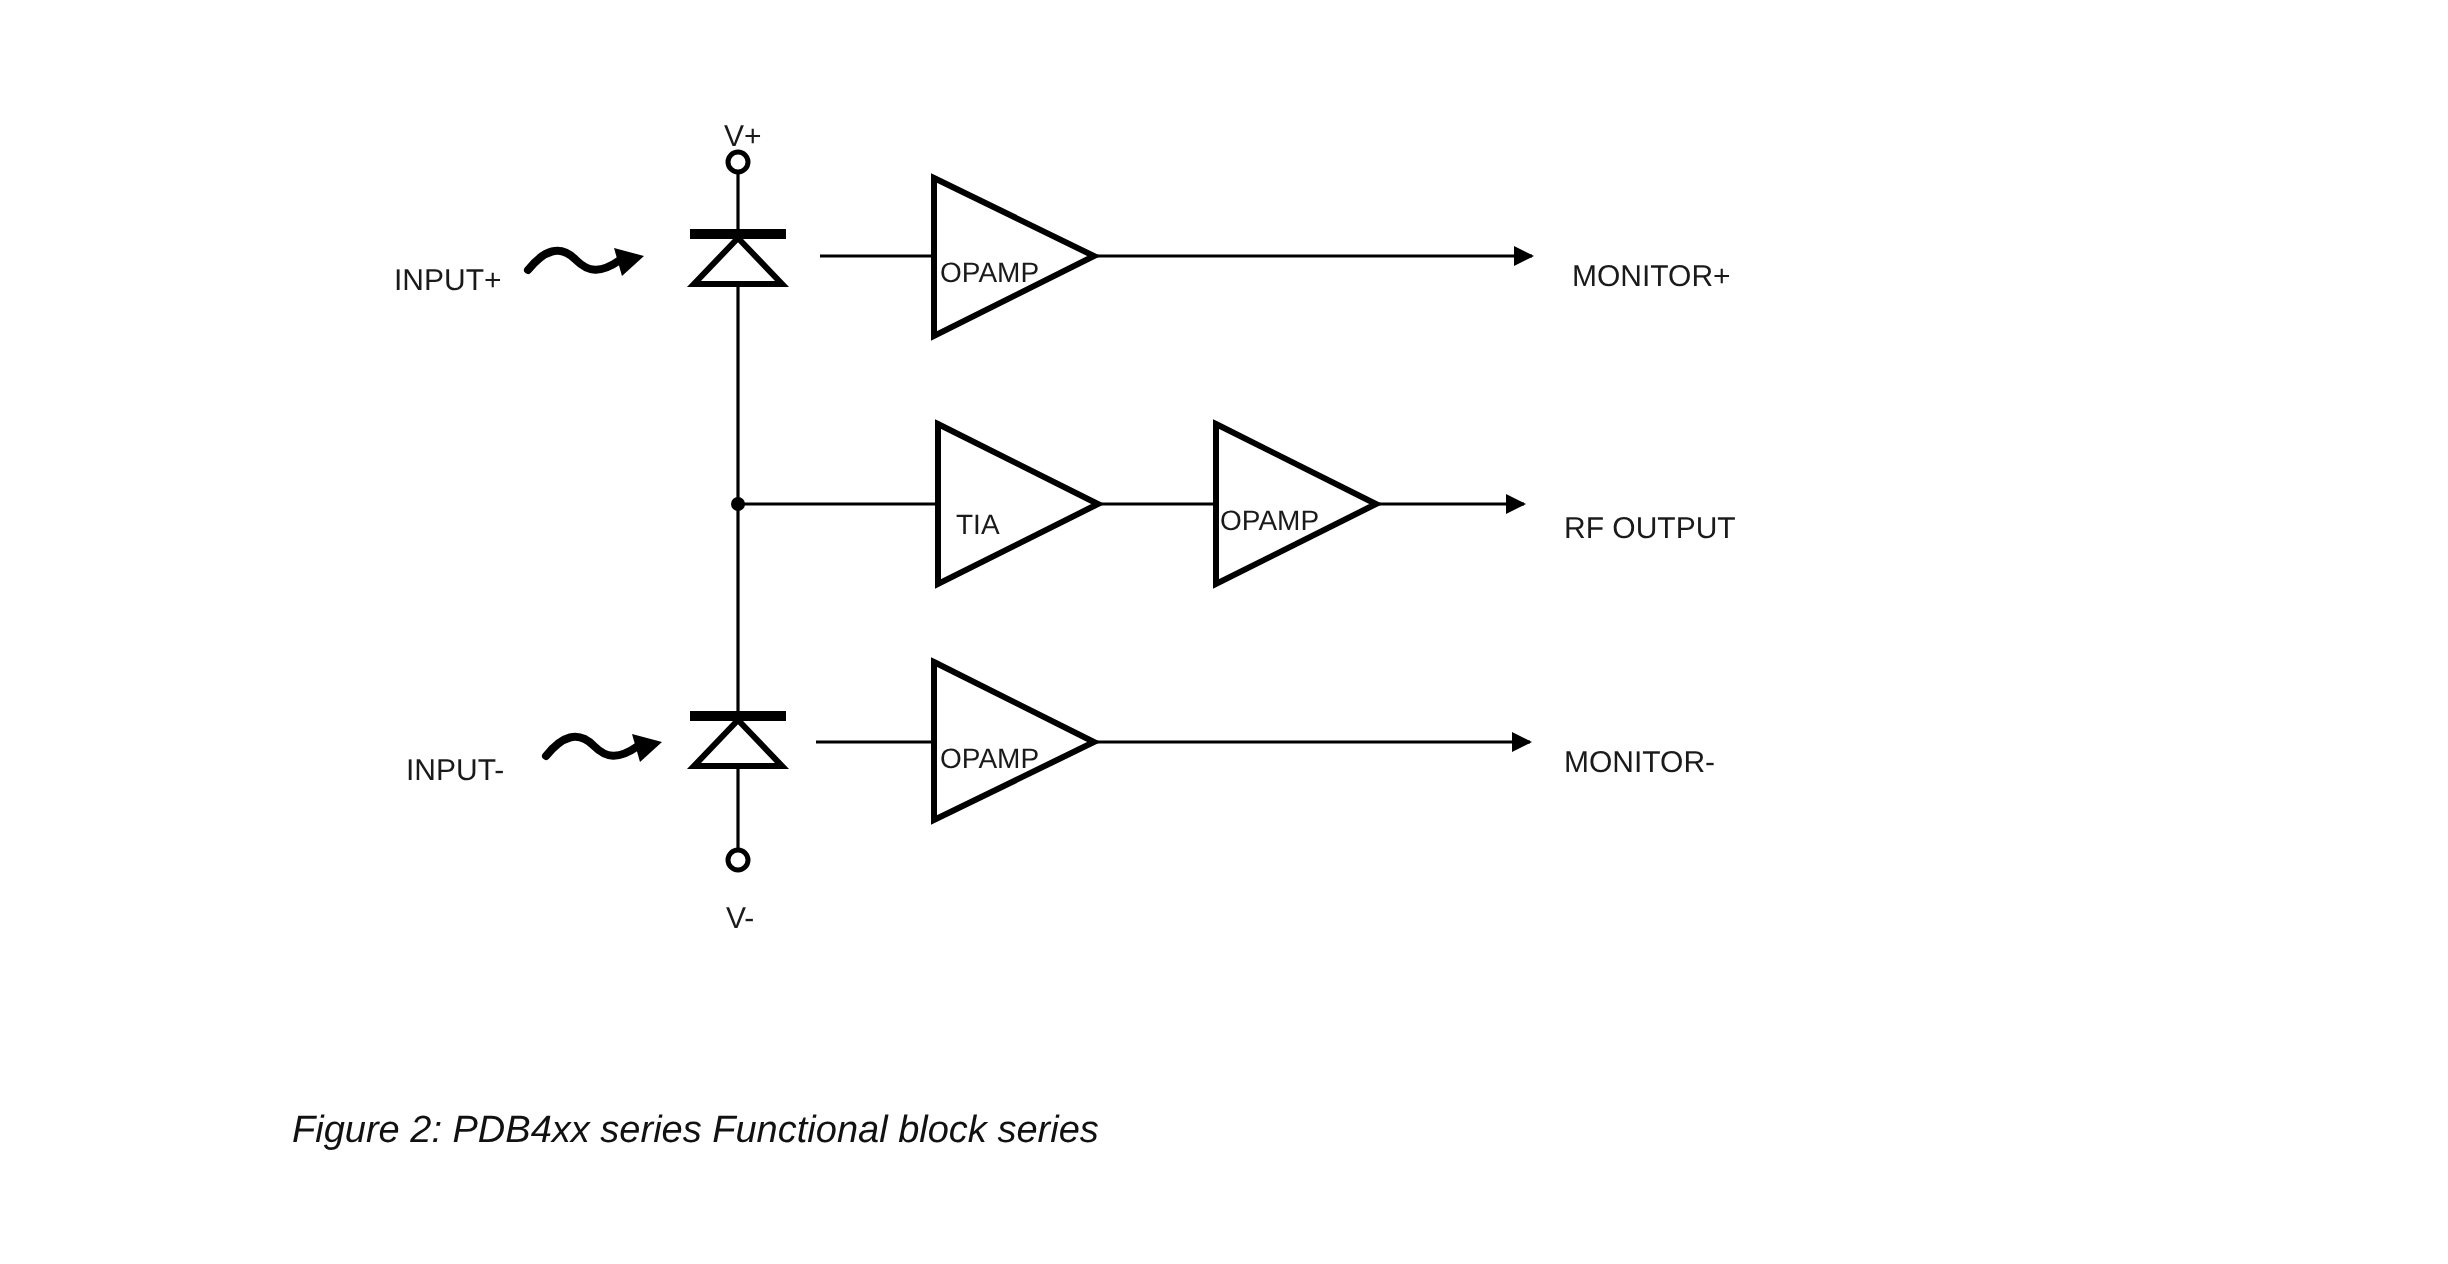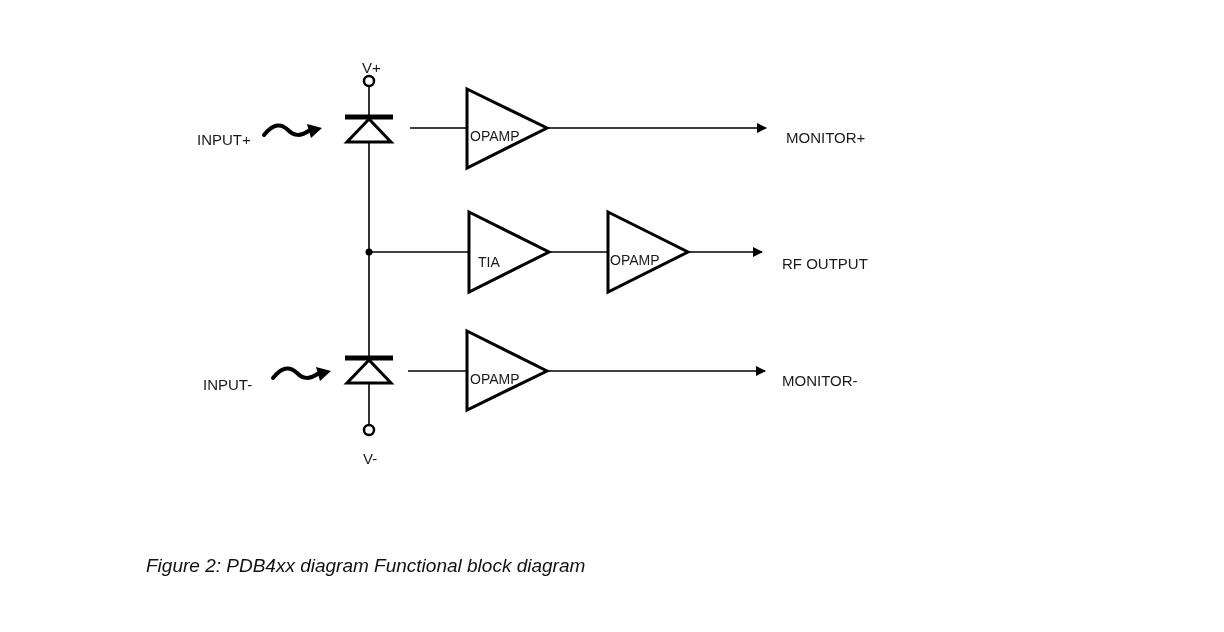--- a/index.html
+++ b/index.html
@@ -74,13 +74,13 @@
   <circle cx="369" cy="430" r="5" stroke="#000" stroke-width="2.5" fill="#fff"></circle>
   <text class="lbl" x="363" y="464">V-</text>
 
   <line class="wire" x1="408" y1="371" x2="467" y2="371"></line>
   <path class="amp" d="M467,331 L547,371 L467,410 Z"></path>
   <text class="amp-lbl" x="470" y="384">OPAMP</text>
   <line class="wire" x1="547" y1="371" x2="765" y2="371" marker-end="url(#arrowhead)"></line>
   <text class="lbl" x="782" y="386">MONITOR-</text>
 </svg>
 
-<div class="caption">Figure 2: PDB4xx diagram Functional block diagram</div>
+<div class="caption">Figure 2: PDB4xx series Functional block series</div>
 
 </body></html>

